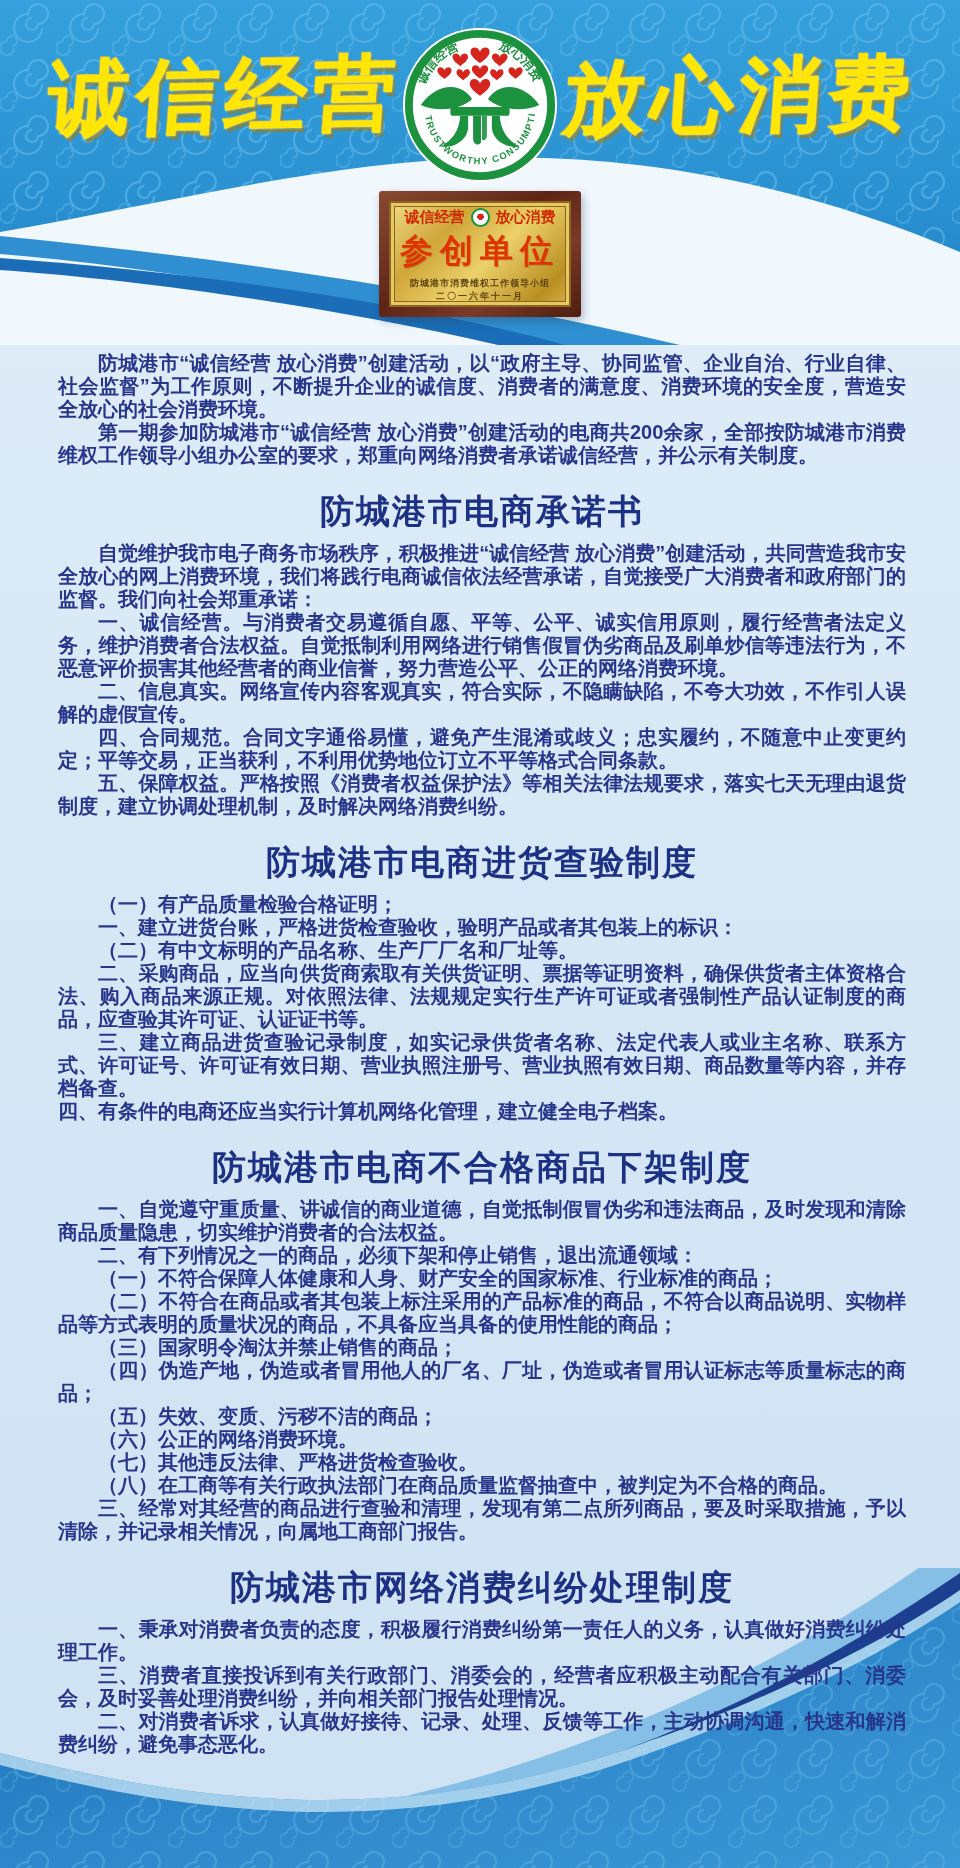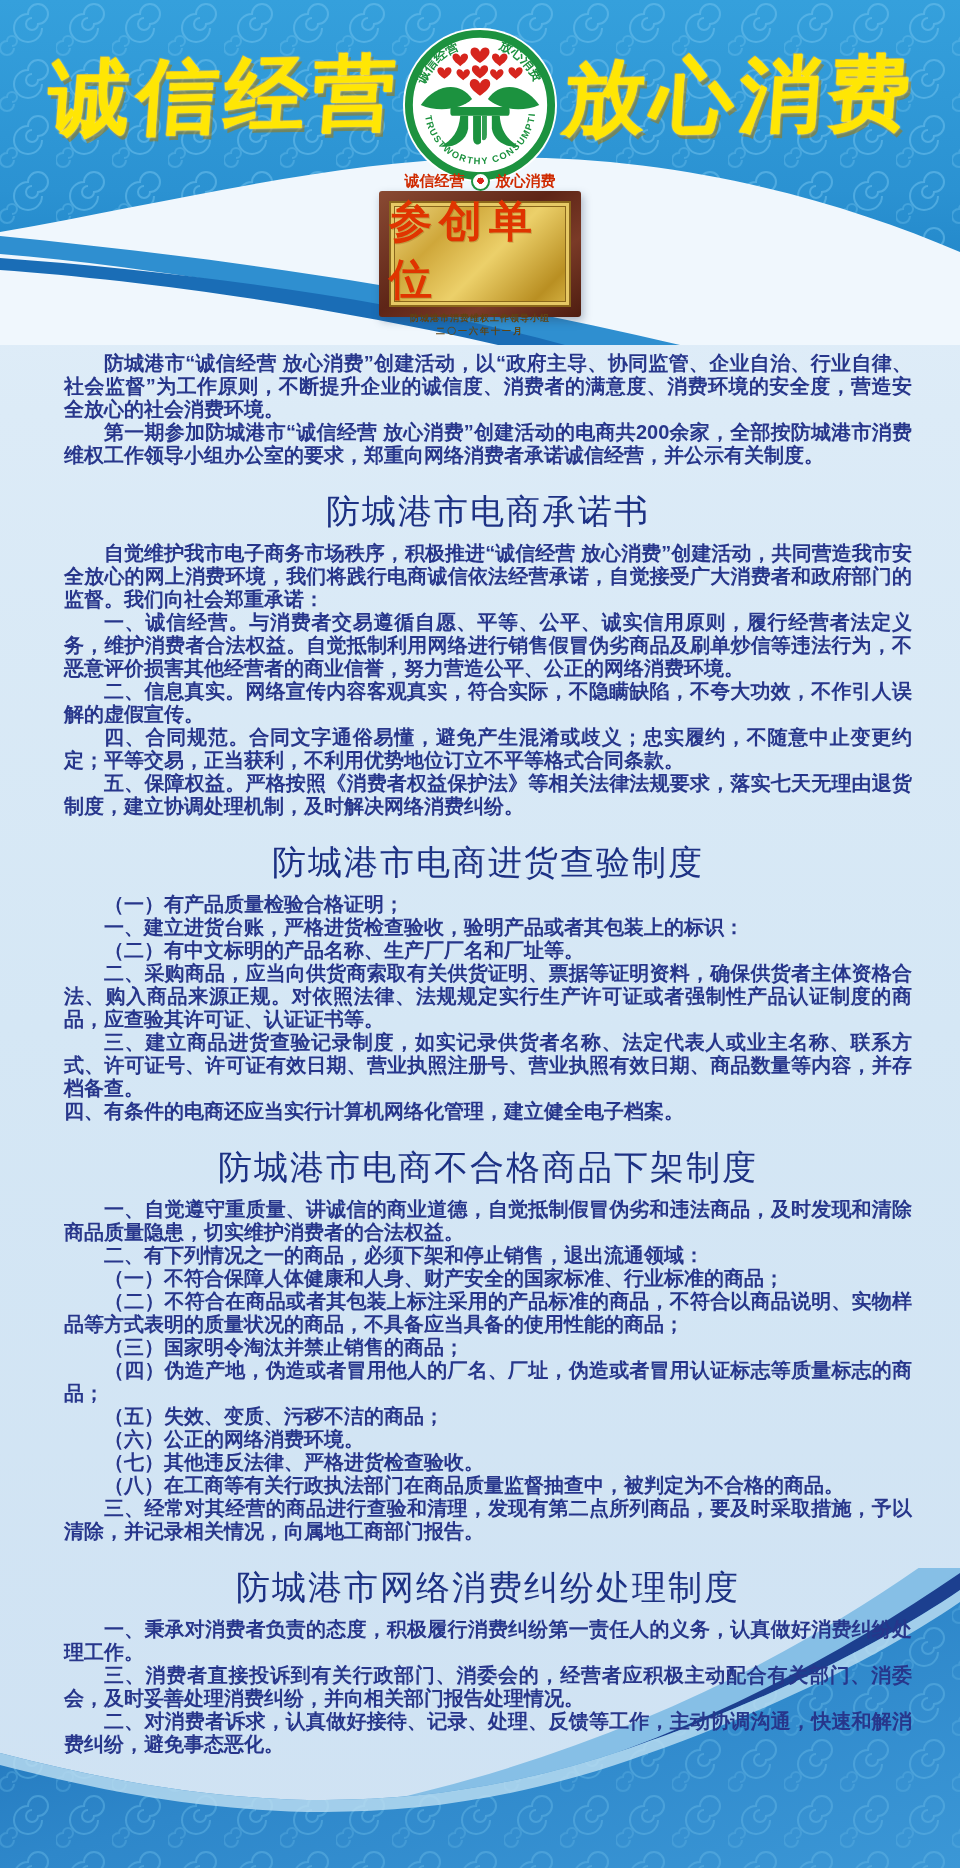--- a/index.html
+++ b/index.html
@@ -25,31 +25,31 @@
     display:flex;align-items:center;justify-content:center;}
   .plaque-inner{width:182px;height:106px;
     background:linear-gradient(135deg,#f0dc8a 0%,#cfa73a 30%,#eeد);
     background:linear-gradient(135deg,#f0dc8a 0%,#cfa73a 30%,#ecd06a 55%,#b98f22 85%,#d8b647 100%);
     box-shadow:inset 0 0 0 2px #8a671c, inset 0 0 0 5px #e6c965, inset 0 0 0 6px #8a671c;
     display:flex;flex-direction:column;align-items:center;justify-content:center;}
   .plaque-row1{display:flex;align-items:center;gap:6px;margin-top:2px;
     font-size:15px;font-weight:bold;color:#cf2a00;}
   .mini-logo{width:15px;height:15px;border-radius:50%;border:2px solid #1c923f;
     background:radial-gradient(circle at 50% 45%, #d6251d 0 28%, #fff 30%);}
-  .plaque-main{font-size:43px;font-weight:bold;color:#e03400;letter-spacing:7px;
+  .plaque-main{font-size:33px;font-weight:bold;color:#e03400;letter-spacing:7px;
     margin:2px 0 3px;text-shadow:1px 1px 0 rgba(120,60,0,.25);}
   .plaque-org{font-size:9px;font-weight:bold;color:#5f4412;letter-spacing:1px;}
   .plaque-date{font-size:9px;font-weight:bold;color:#5f4412;letter-spacing:2px;}
 
   
-  .content{position:absolute;left:64px;top:352px;width:848px;z-index:2;
+  .content{position:absolute;left:58px;top:352px;width:848px;z-index:2;
     color:#27368b;font-size:20px;line-height:23px;font-weight:bold;}
   .para{margin:0;text-indent:2em;text-align:justify;}
   .para.no-indent{text-indent:0;}
-  .section-title{margin:24px 0 11px;font-size:34px;line-height:40px;font-weight:normal;
+  .section-title{margin:24px 0 11px;font-size:34px;line-height:40px;font-weight:bold;
     text-align:center;color:#1d3184;letter-spacing:2px;}
 
   
   .footer-art{position:absolute;left:0;bottom:0;z-index:1;}
 </style>
 </head>
 <body>
 
 <div class="poster">
 

